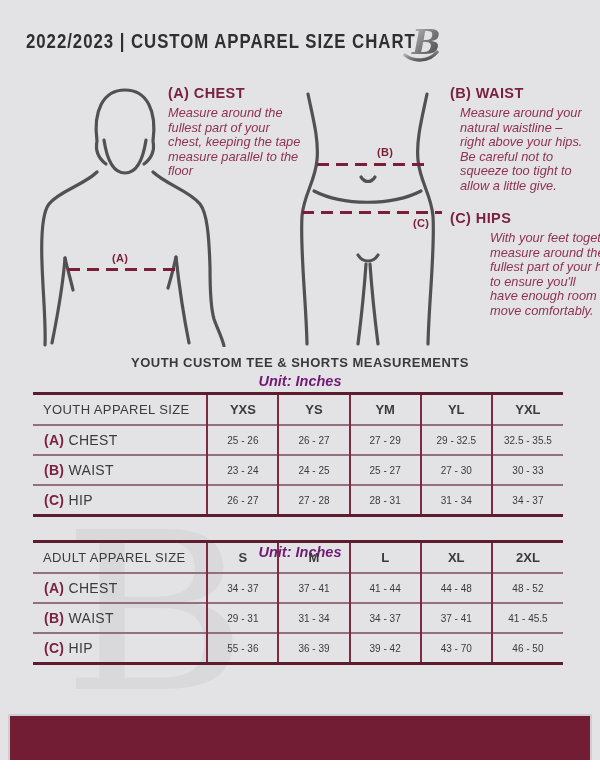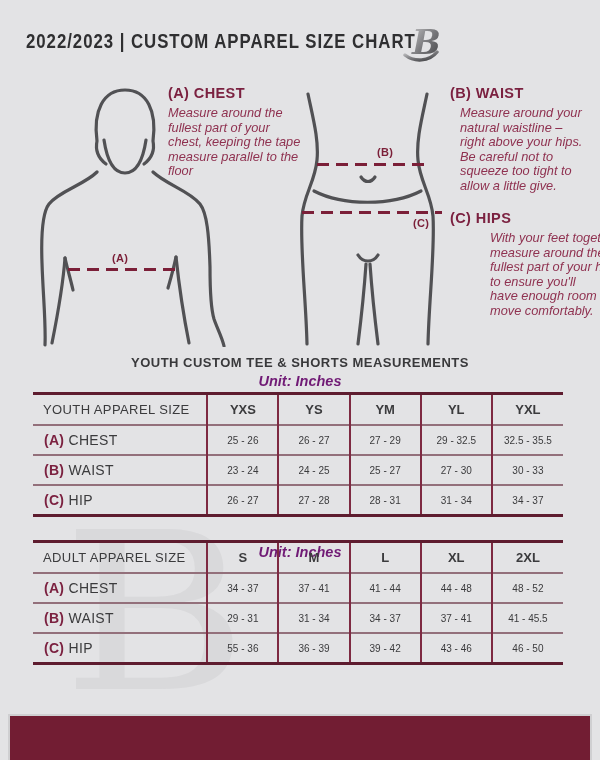--- a/index.html
+++ b/index.html
@@ -215,21 +215,21 @@
         <td>31 - 34</td>
         <td>34 - 37</td>
         <td>37 - 41</td>
         <td>41 - 45.5</td>
       </tr>
       <tr>
         <td class="lbl"><span class="pre">(C)</span> <span>HIP</span></td>
         <td>55 - 36</td>
         <td>36 - 39</td>
         <td>39 - 42</td>
-        <td>43 - 46</td>
+        <td>43 - 70</td>
         <td>46 - 50</td>
       </tr>
     </tbody>
   </table>
 
   <div class="bottom-bar"></div>
 
 </div>
 
 </body></html>

